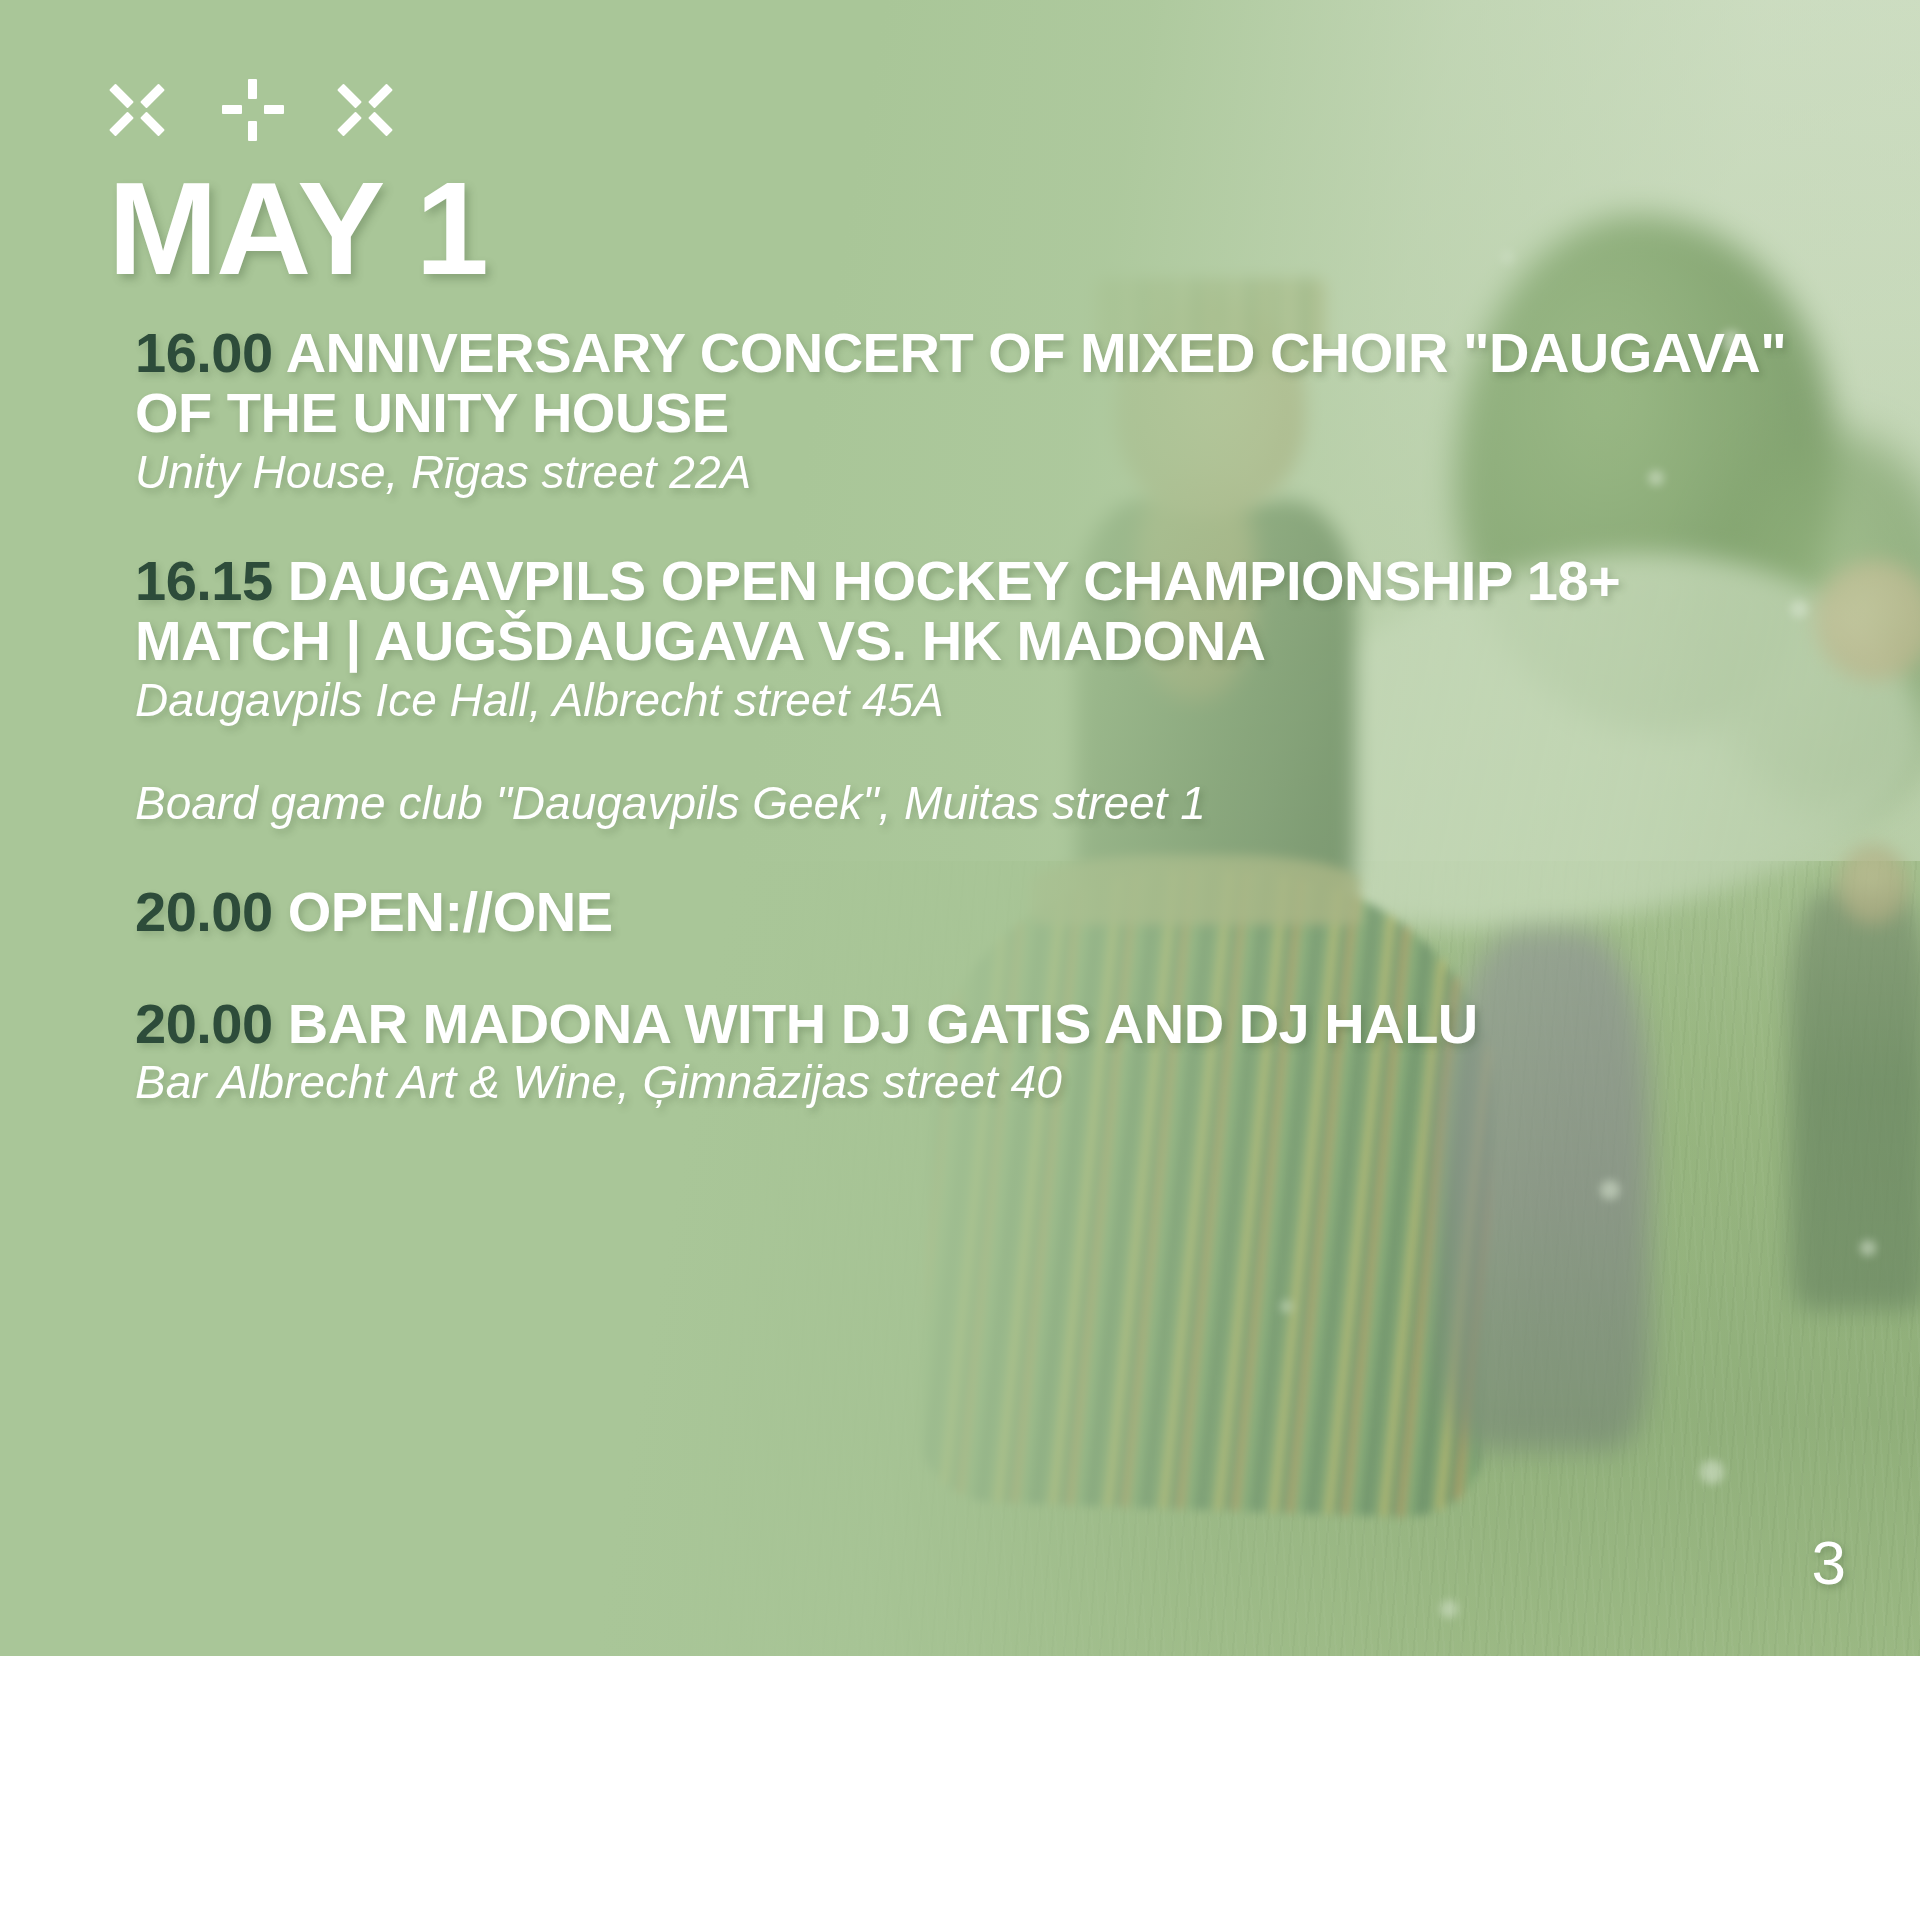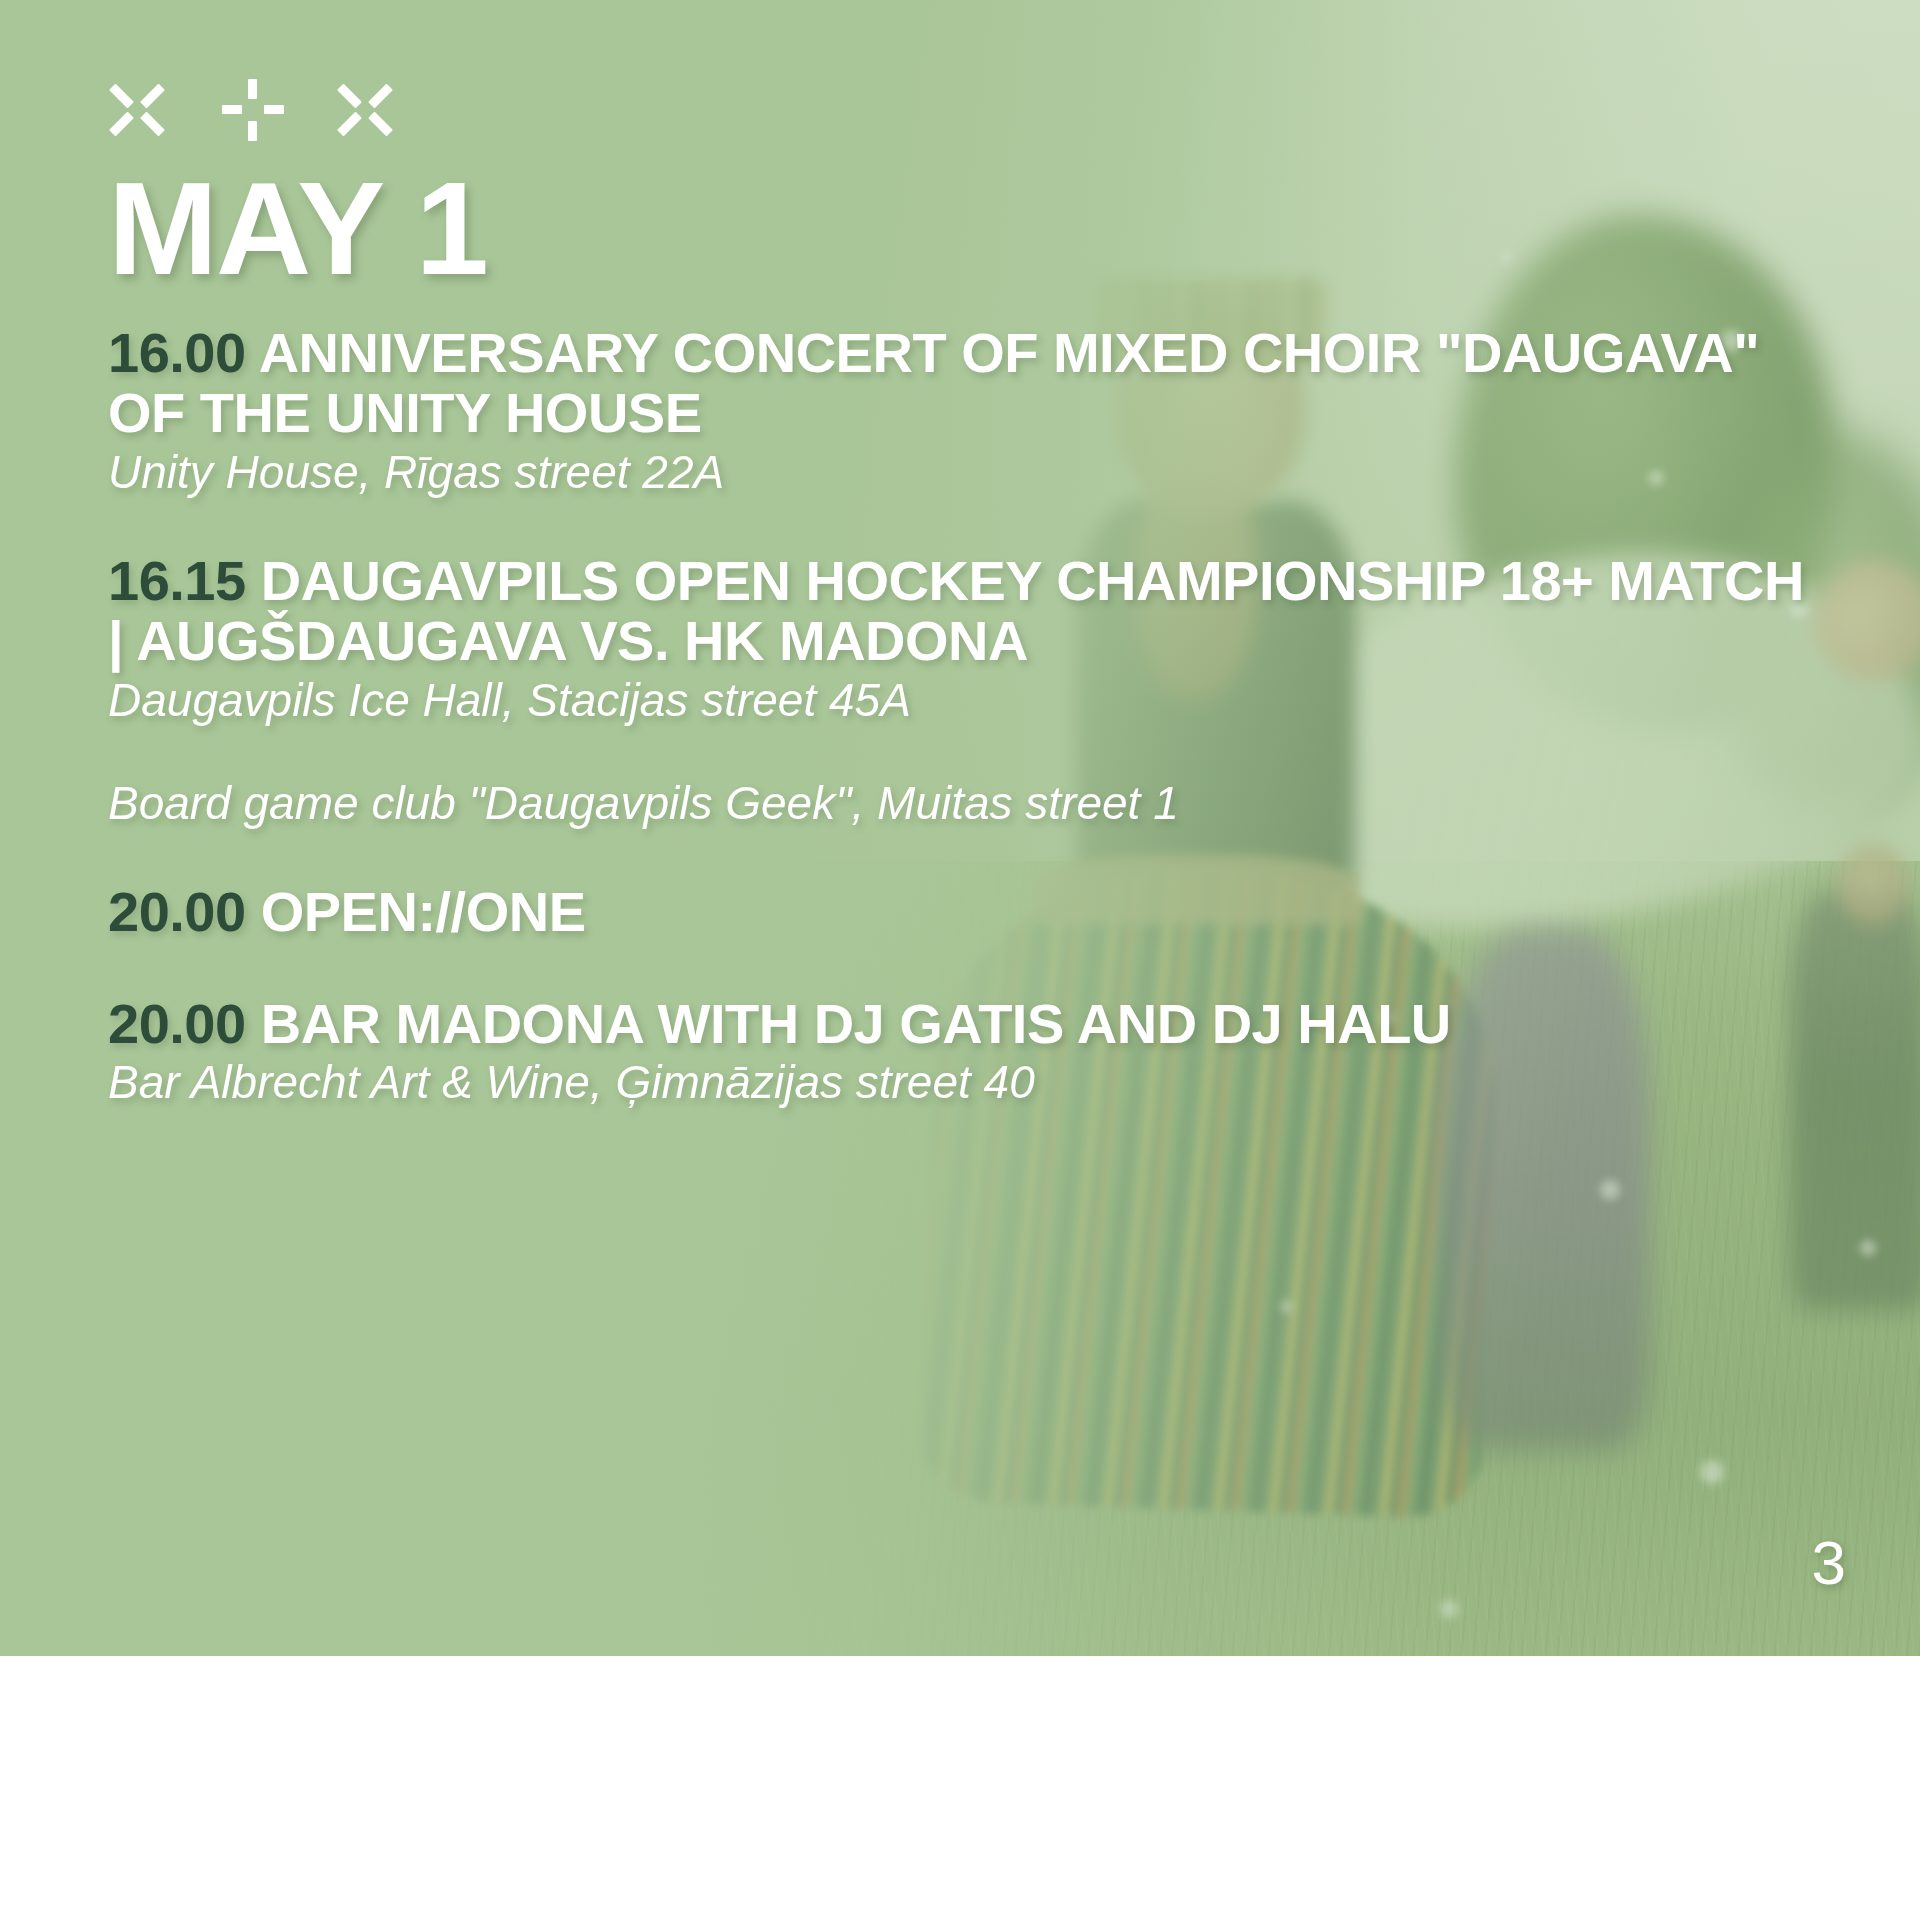--- a/index.html
+++ b/index.html
@@ -250,21 +250,21 @@
     color: #ffffff;
     letter-spacing: -2px;
     text-shadow: 4px 5px 8px rgba(60,85,50,.30);
     margin: 0 0 34px 0;
   }
 
   .events {
     display: block;
     max-width: 1700px;
   }
-  .event { margin-bottom: 52px; }
+  .event { margin-bottom: 52px; margin-left: 27px; }
   .event:last-child { margin-bottom: 0; }
 
   .event-title {
     font-size: 56px;
     font-weight: 700;
     line-height: 1.07;
     color: #ffffff;
     letter-spacing: -0.5px;
     text-shadow: 3px 4px 7px rgba(60,85,50,.28);
     margin: 0 0 4px 0;
@@ -356,21 +356,21 @@
 
     <div class="events">
 
       <div class="event">
         <p class="event-title"><span class="event-time">16.00</span> <span>ANNIVERSARY CONCERT OF MIXED CHOIR "DAUGAVA" OF THE UNITY HOUSE</span></p>
         <p class="event-venue">Unity House, Rīgas street 22A</p>
       </div>
 
       <div class="event">
         <p class="event-title"><span class="event-time">16.15</span> <span>DAUGAVPILS OPEN HOCKEY CHAMPIONSHIP 18+ MATCH | AUGŠDAUGAVA VS. HK MADONA</span></p>
-        <p class="event-venue">Daugavpils Ice Hall, Stacijas street 45A</p>
+        <p class="event-venue">Daugavpils Ice Hall, Albrecht street 45A</p>
       </div>
 
       <div class="event">
         <p class="event-venue">Board game club "Daugavpils Geek", Muitas street 1</p>
       </div>
 
       <div class="event">
         <p class="event-title"><span class="event-time">20.00</span> <span>OPEN://ONE</span></p>
       </div>
 

